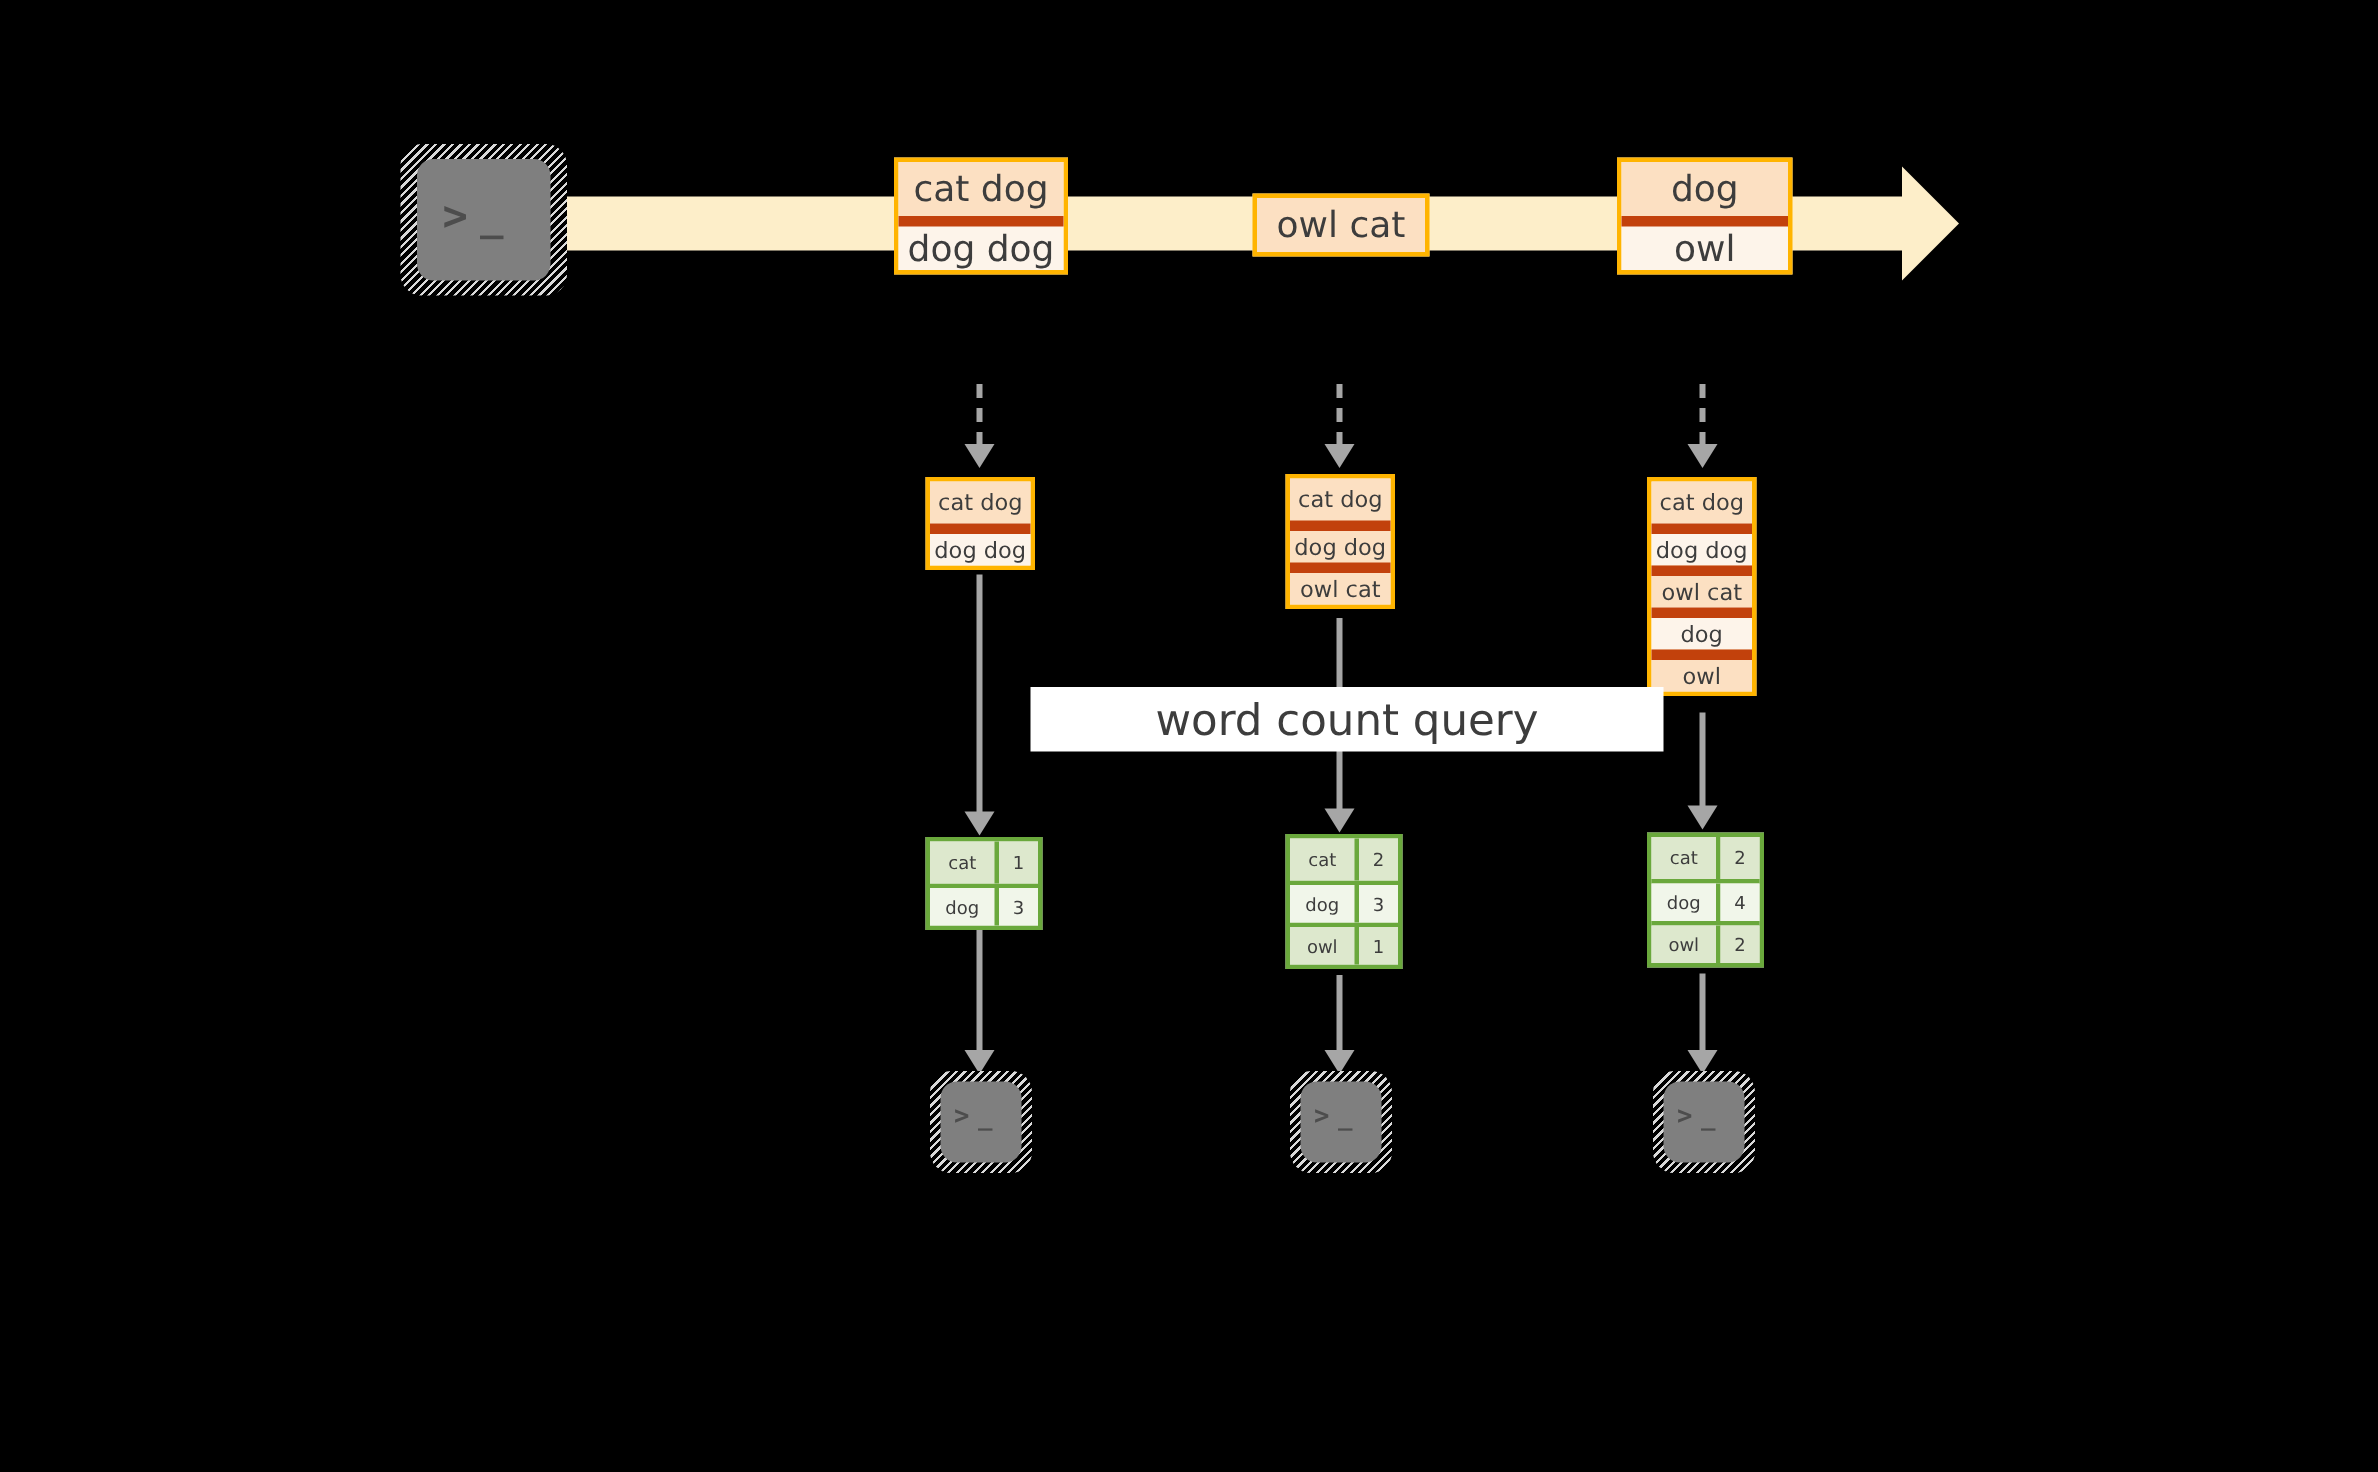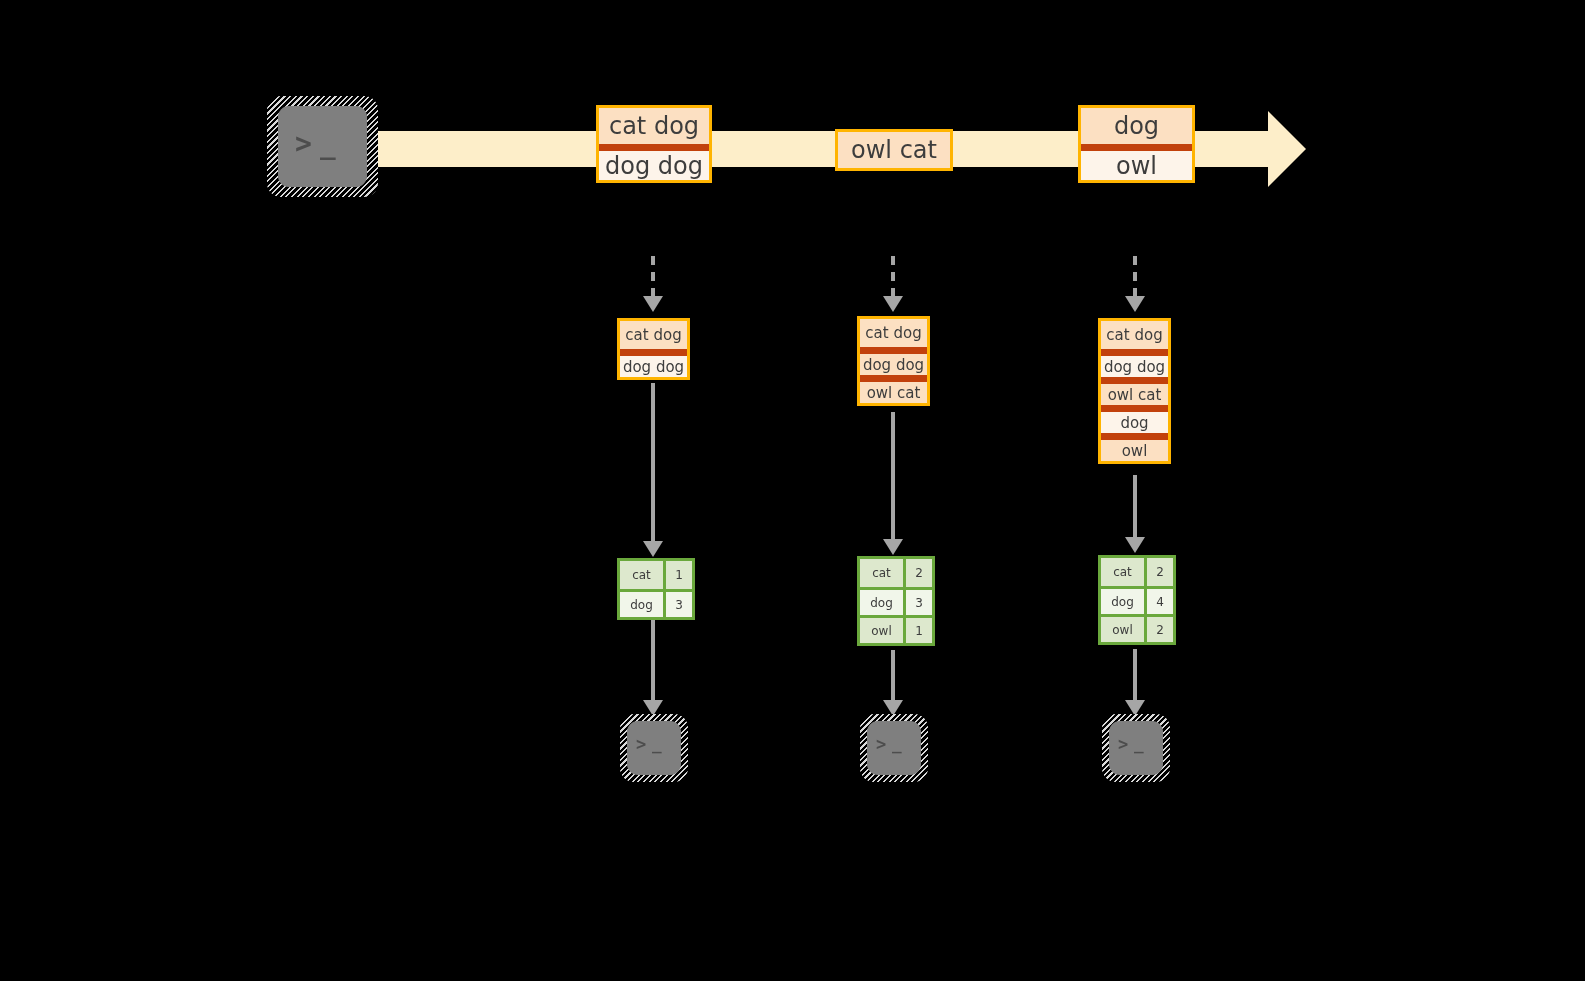--- a/index.html
+++ b/index.html
@@ -221,14 +221,17 @@
   <div class="vline" style="left:1133px;top:649px;height:53px;"></div>
   <div class="vhead" style="left:1125px;top:700px;"></div>
 
   <div class="term" style="left:1102px;top:714px;width:68px;height:68px;">
     <div class="hatch"></div>
     <div class="face" style="left:7px;top:7px;right:7px;bottom:7px;"></div>
     <div class="glyph" style="left:16px;top:22px;font-size:17px;">&gt;</div>
     <div class="glyph" style="left:32px;top:23px;font-size:16px;">_</div>
   </div>
 
+  <div class="banner" style="left:687px;top:458px;width:422px;height:43px;font-size:29px;">
+    <span>word count query</span>
+  </div>
 
 </div>
 
 </body></html>

